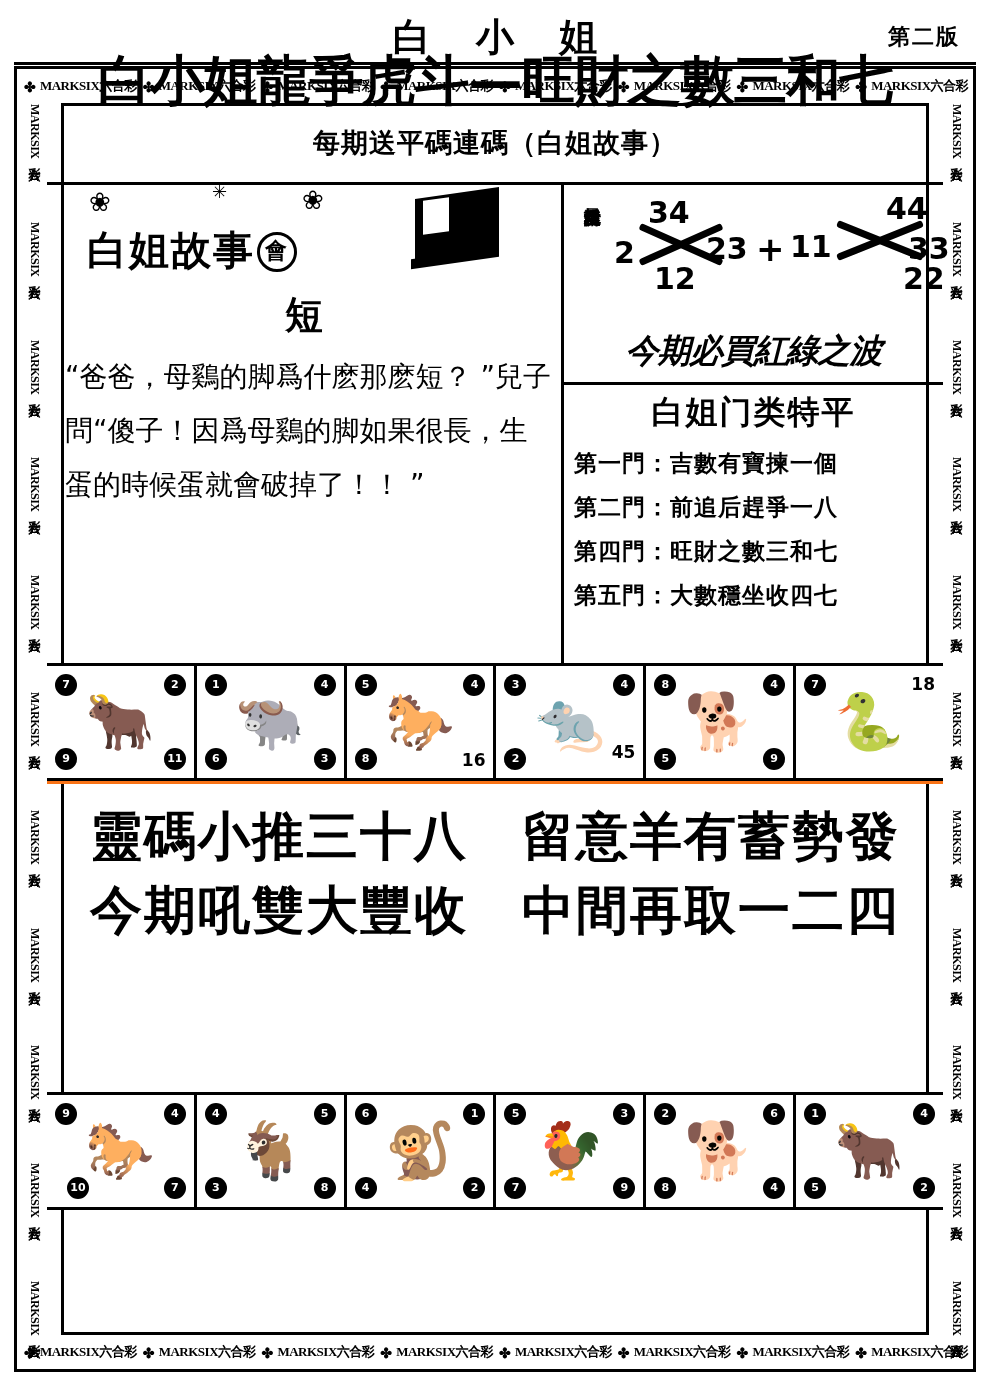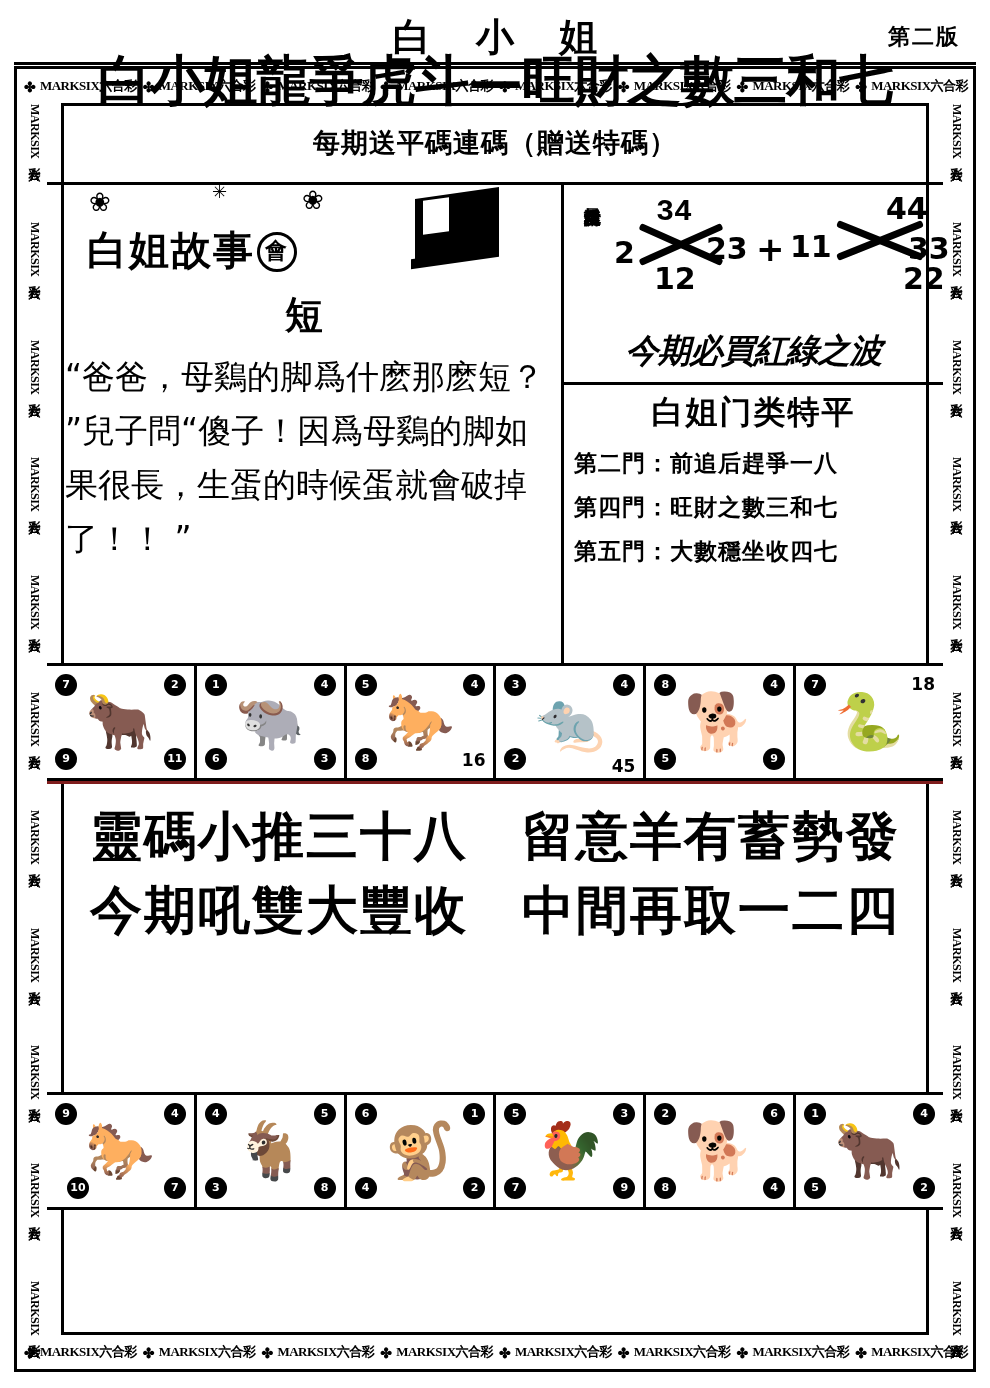--- a/index.html
+++ b/index.html
@@ -46,21 +46,21 @@
   .tulip{position:absolute;font-size:26px;}
   .tulip.t1{left:42px;top:2px;}
   .tulip.t2{left:165px;top:-4px;font-size:18px;}
   .tulip.t3{left:255px;top:0px;}
   .book{position:absolute;left:360px;top:8px;width:96px;height:78px;}
   .book .cover{position:absolute;left:8px;top:0;width:84px;height:66px;background:#000;transform:skewY(-8deg);}
   .book .page2{position:absolute;left:16px;top:6px;width:26px;height:34px;background:#fff;transform:skewY(-8deg);}
   .book .shadow{position:absolute;left:4px;top:60px;width:88px;height:10px;background:#000;transform:skewY(-8deg);}
 
   .story-sub{position:absolute;left:0;right:0;top:105px;text-align:center;font-size:38px;font-weight:bold;}
-  .story-body{position:absolute;left:18px;right:8px;top:165px;font-size:33px;line-height:54px;letter-spacing:0px;text-align:left;}
+  .story-body{position:absolute;left:18px;right:8px;top:165px;font-size:28px;line-height:54px;letter-spacing:0px;text-align:left;}
 
   
   .rt-box{position:absolute;left:0;top:0;right:0;height:200px;border-bottom:3px solid #000;box-sizing:border-box;}
   .rt-label{position:absolute;left:6px;top:10px;width:34px;font-size:17px;font-weight:bold;line-height:22px;letter-spacing:0;writing-mode:vertical-rl;height:180px;}
   .formula{position:absolute;left:44px;top:4px;right:4px;height:120px;font-family:"DejaVu Sans",sans-serif;font-weight:bold;}
   .fnum{position:absolute;font-size:30px;}
   .strike{position:absolute;background:#000;height:7px;border-radius:3px;}
   .rt-slogan{position:absolute;left:0;right:0;bottom:8px;text-align:center;font-size:33px;font-weight:bold;font-style:italic;letter-spacing:-1px;}
 
   
@@ -75,21 +75,21 @@
   .zrow.r2{top:1092px;height:118px;}
   .zcell{flex:1;border-right:3px solid #000;position:relative;box-sizing:border-box;}
   .zcell:last-child{border-right:none;}
   .ball{position:absolute;width:22px;height:22px;border-radius:50%;background:#000;color:#fff;font-size:11px;line-height:22px;text-align:center;font-weight:bold;}
   .num-plain{position:absolute;font-size:17px;font-weight:bold;}
   .animal{position:absolute;left:50%;top:50%;transform:translate(-50%,-50%);font-size:56px;line-height:1;}
   .slogan-line{position:absolute;left:0;right:0;text-align:center;font-size:52px;font-weight:bold;letter-spacing:2px;white-space:nowrap;}
   .slogan-line.l1{top:18px;}
   .slogan-line.l2{top:92px;}
 
-  .big-block{position:absolute;left:47px;top:781px;right:47px;height:311px;border-top:3px solid #7f1d1d;box-sizing:border-box;}
+  .big-block{position:absolute;left:47px;top:781px;right:47px;height:311px;border-top:3px solid #f97316;box-sizing:border-box;}
 </style>
 </head>
 <body>
 
 <div class="page">
 
   <div class="masthead">
     <div class="title">白 小 姐</div>
     <div class="edition">第二版</div>
   </div>
@@ -140,21 +140,21 @@
         <span class="mk-vert">MARKSIX六合彩</span>
         <span class="mk-vert">MARKSIX六合彩</span>
         <span class="mk-vert">MARKSIX六合彩</span>
         <span class="mk-vert">MARKSIX六合彩</span>
       </div>
     <div class="frame-inner"></div>
   </div>
 
   <div class="headline-box">
     <div class="headline">白小姐龍爭虎斗—旺財之數三和七</div>
-    <div class="subline">每期送平碼連碼（贈送特碼）</div>
+    <div class="subline">每期送平碼連碼（白姐故事）</div>
   </div>
 
   <div class="mid">
 
     <div class="mid-left">
       <span class="tulip t1">❀</span>
       <span class="tulip t2">✳</span>
       <span class="tulip t3">❀</span>
       <div class="book">
         <div class="cover"></div>
@@ -167,39 +167,40 @@
       <div class="story-sub">短</div>
       <div class="story-body">“爸爸，母鷄的脚爲什麽那麽短？ ”兒子問“傻子！因爲母鷄的脚如果很長，生蛋的時候蛋就會破掉了！！ ”</div>
     </div>
 
     <div class="mid-right">
 
       <div class="rt-box">
         <div class="rt-label">白姐最愛猜謎</div>
         <div class="formula">
           <span class="fnum" style="left:6px;top:46px;">2</span>
-          <span class="fnum" style="left:48px;top:6px;font-family:Liberation Mono, monospace;">34</span>
+          <span class="fnum" style="left:40px;top:6px;">34</span>
           <span class="fnum" style="left:46px;top:72px;">12</span>
           <span class="fnum" style="left:98px;top:42px;">23</span>
           <span class="fnum" style="left:148px;top:40px;font-size:34px;">+</span>
           <span class="fnum" style="left:182px;top:40px;">11</span>
           <span class="fnum" style="left:238px;top:2px;margin-left:40px;">44</span>
           <span class="fnum" style="left:248px;top:72px;margin-left:47px;">22</span>
           <span class="fnum" style="left:300px;top:42px;">33</span>
           <span class="strike" style="left:28px;top:52px;width:90px;transform:rotate(24deg);"></span>
           <span class="strike" style="left:28px;top:52px;width:90px;transform:rotate(-24deg);"></span>
           <span class="strike" style="left:226px;top:48px;width:92px;transform:rotate(22deg);"></span>
           <span class="strike" style="left:226px;top:48px;width:92px;transform:rotate(-22deg);"></span>
         </div>
         <div class="rt-slogan">今期必買紅綠之波</div>
       </div>
 
       <div class="rb-box">
         <div class="rb-title">白姐门类特平</div>
         <div class="rb-list">
+          <div class="rb-row">第一門：吉數有寶揀一個</div>
           <div class="rb-row">第二門：前追后趕爭一八</div>
           <div class="rb-row">第四門：旺財之數三和七</div>
           <div class="rb-row">第五門：大數穩坐收四七</div>
         </div>
       </div>
 
     </div>
   </div>
 
   <div class="zrow r1" id="zrow1">
@@ -221,21 +222,21 @@
         <span class="ball" style="left: 8px; top: 8px;">5</span>
         <span class="ball" style="right: 8px; top: 8px;">4</span>
         <span class="ball" style="left: 8px; bottom: 8px;">8</span>
         <span class="num-plain" style="right: 8px; bottom: 8px;">16</span>
         <span class="animal">🐎</span>
       </div>
       <div class="zcell">
         <span class="ball" style="left: 8px; top: 8px;">3</span>
         <span class="ball" style="right: 8px; top: 8px;">4</span>
         <span class="ball" style="left: 8px; bottom: 8px;">2</span>
-        <span class="num-plain" style="right: 8px; bottom: 2px;">45</span>
+        <span class="num-plain" style="right: 8px; bottom: 16px;">45</span>
         <span class="animal">🐀</span>
       </div>
       <div class="zcell">
         <span class="ball" style="left: 8px; top: 8px;">8</span>
         <span class="ball" style="right: 8px; top: 8px;">4</span>
         <span class="ball" style="left: 8px; bottom: 8px;">5</span>
         <span class="ball" style="right: 8px; bottom: 8px;">9</span>
         <span class="animal">🐕</span>
       </div>
       <div class="zcell">

